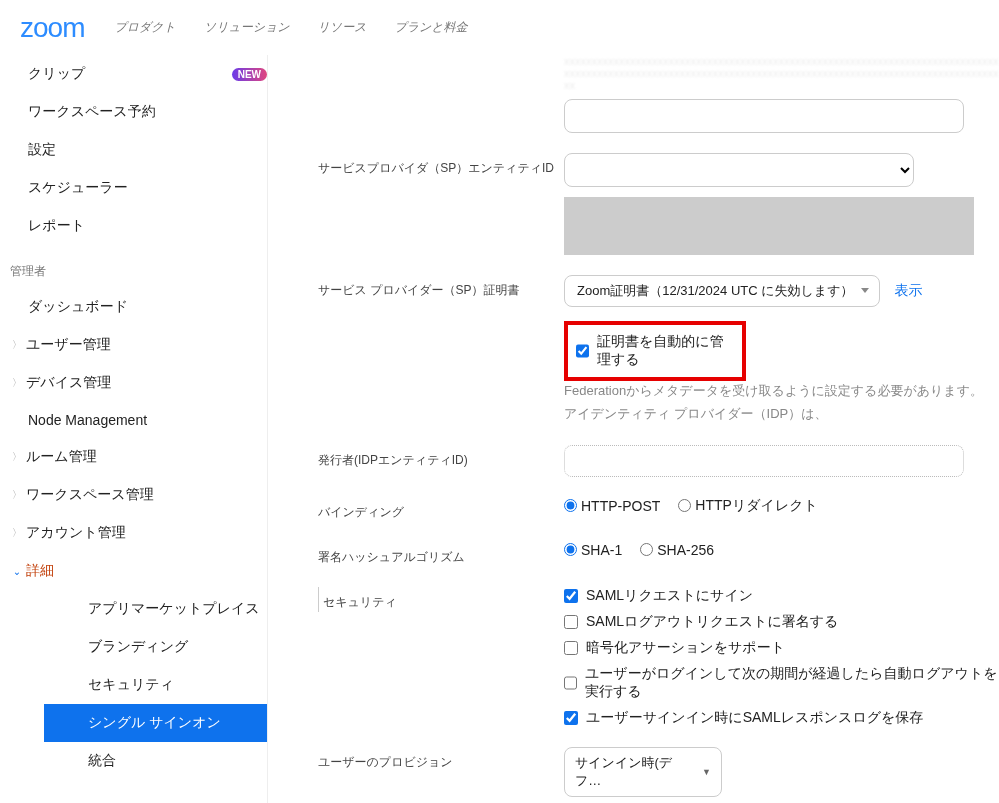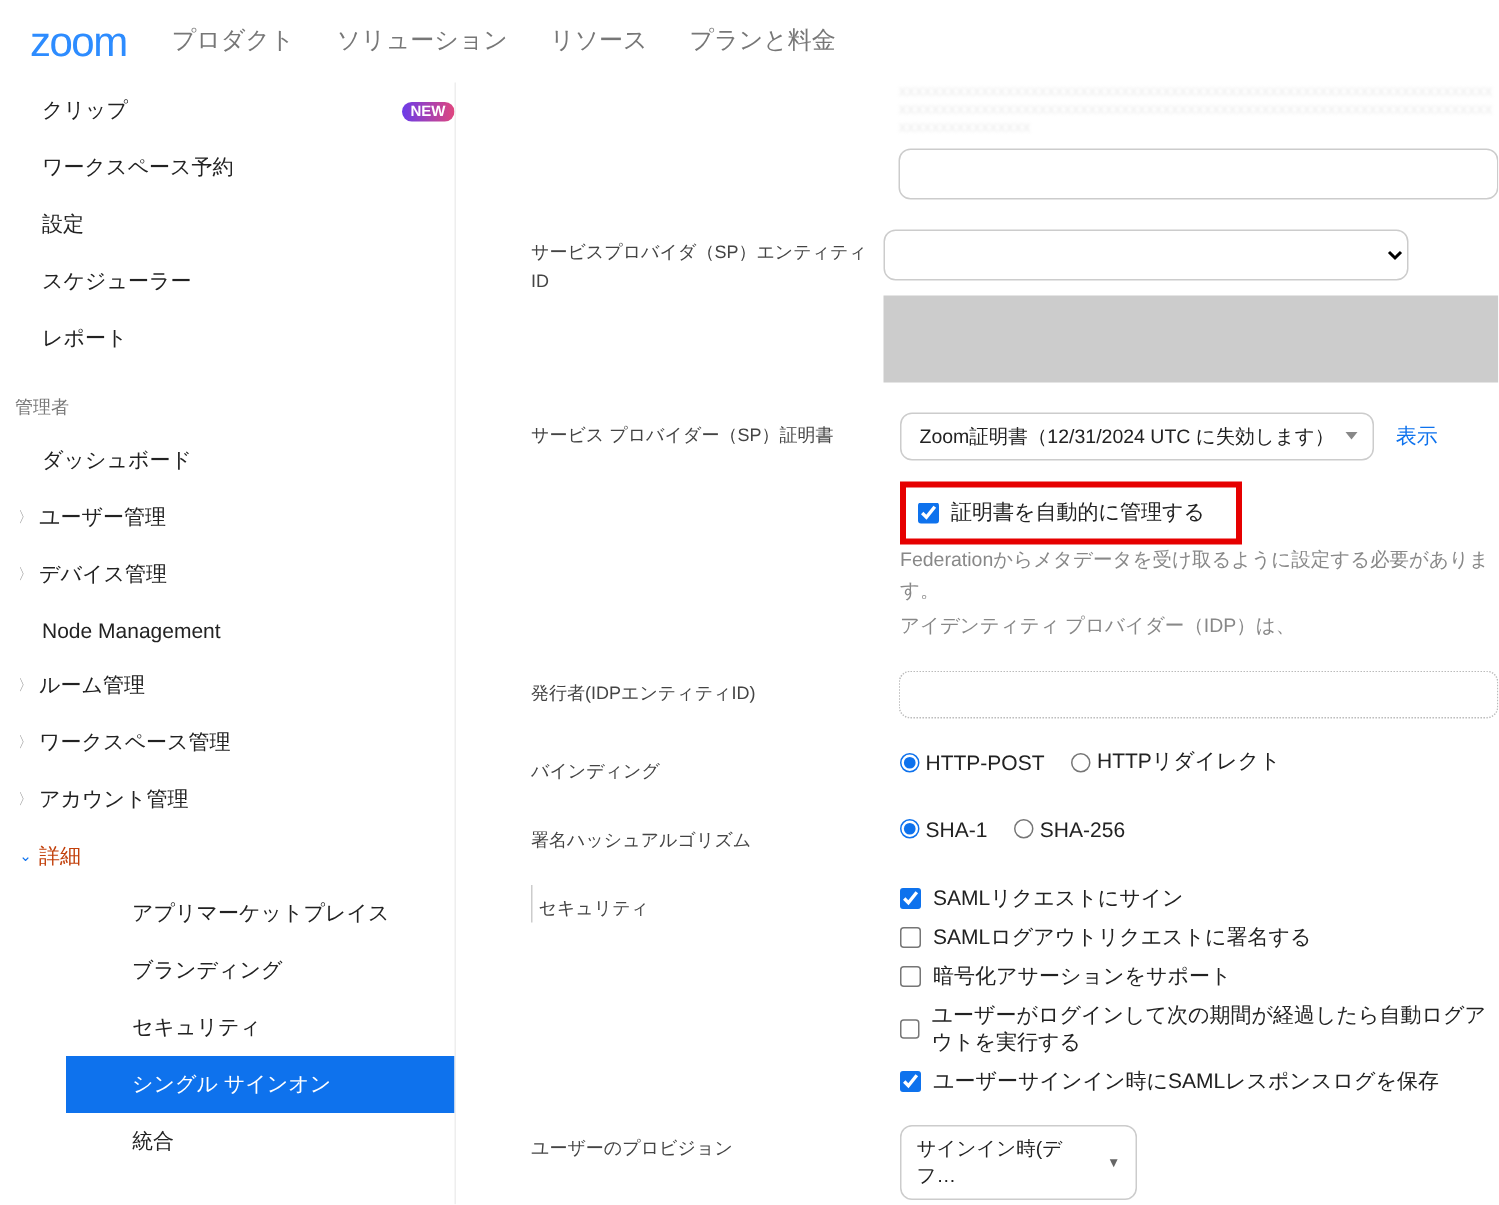--- a/index.html
+++ b/index.html
@@ -1,22 +1,22 @@
 <!DOCTYPE html>
 <html><head>
 <meta charset="utf-8">
 <style>
   * { box-sizing: border-box; margin: 0; padding: 0; }
   body { font-family: -apple-system, "Segoe UI", "Hiragino Sans", "Meiryo", sans-serif; font-size: 14px; color: #222; width: 999px; height: 803px; overflow: hidden; background: #fff; }
   .topbar { height: 55px; display: flex; align-items: center; padding: 0 20px; }
   .logo { font-size: 28px; font-weight: 400; color: #2d8cff; letter-spacing: -1px; margin-right: 30px; }
-  .topnav { display: flex; gap: 28px; color: #777; font-size: 16px; }
+  .topnav { display: flex; gap: 28px; color: #777; font-size: 12px; font-style: italic; }
   .topnav span { cursor: pointer; }
   .main { display: flex; height: 748px; }
-  .sidebar { width: 304px; border-right: 1px solid #eee; overflow-y: auto; font-size: 14px; padding-bottom: 20px; }
+  .sidebar { width: 268px; border-right: 1px solid #eee; overflow-y: auto; font-size: 14px; padding-bottom: 20px; }
   .side-item { padding: 10px 0 10px 28px; cursor: pointer; display: flex; align-items: center; }
   .side-item.sub { padding-left: 44px; margin-left: 44px; }
   .side-sectlabel { padding: 18px 0 8px 10px; color: #777; font-size: 12px; }
   .side-exp { display: flex; align-items: center; }
   .side-exp .car { width: 14px; text-align: center; color: #999; font-size: 10px; margin-right: 2px; margin-left: 10px; }
   .side-exp .car.down { color: #0e72ed; }
   .label { flex: 1; }
   .badge-new { background: linear-gradient(90deg,#6b3ce9,#e0467e); color: #fff; font-size: 10px; padding: 1px 6px; border-radius: 8px; margin-left: 6px; font-weight: 600; }
   .side-item.active { background: #0e72ed; color: #fff; }
   .det-label { color: #c2410c; }
@@ -25,21 +25,21 @@
   .row .lab { width: 246px; color: #444; font-size: 12px; padding-top: 6px; line-height: 1.6; }
   .row .ctl { flex: 1; }
   .topblur { height: 40px; color: #d0d0d0; font-size: 11px; overflow: hidden; word-break: break-all; filter: blur(1px); opacity: 0.4; }
   .inputish { border: 1px solid #ccc; border-radius: 8px; height: 34px; background: #fff; }
   .select { border: 1px solid #ccc; border-radius: 8px; height: 34px; padding: 0 8px; background: #fff; font-size: 13px; width: 100%; max-width: 350px; }
   .greybox { background: #ccc; height: 58px; width: 410px; margin-top: 10px; }
   .certrow { display: flex; align-items: center; gap: 14px; }
   .certsel { border: 1px solid #ccc; border-radius: 8px; padding: 6px 26px 6px 12px; font-size: 13px; position: relative; display: inline-flex; align-items: center; }
   .certsel::after { content: ""; position: absolute; right: 10px; top: 12px; border-left: 4px solid transparent; border-right: 4px solid transparent; border-top: 5px solid #888; }
   .link { color: #0e72ed; cursor: pointer; font-size: 14px; }
-  .redbox { border: 4px solid #e60000; padding: 8px 8px 8px 8px; display: inline-flex; align-items: center; width: 228px; }
+  .redbox { border: 4px solid #e60000; padding: 8px 8px 8px 8px; display: inline-flex; align-items: center; width: 182px; }
   .chk { width: 14px; height: 14px; accent-color: #0e72ed; margin-right: 8px; }
   .desc { color: #888; font-size: 13px; line-height: 1.6; margin-top: 4px; }
   .radio-row { display: flex; align-items: center; gap: 18px; }
   .radio { accent-color: #0e72ed; margin-right: 4px; }
   .chklist { display: flex; flex-direction: column; gap: 8px; }
   .chkline { display: flex; align-items: center; }
   .smallsel { border: 1px solid #ccc; border-radius: 8px; padding: 6px 10px; font-size: 13px; display: inline-flex; align-items: center; gap: 19px; width: 158px; justify-content: space-between; }
   .smallsel .tri { font-size: 9px; color: #666; }
   .issuer-field { border: 1px dotted #bbb; border-radius: 8px; height: 32px; width: 400px; }
 </style>

